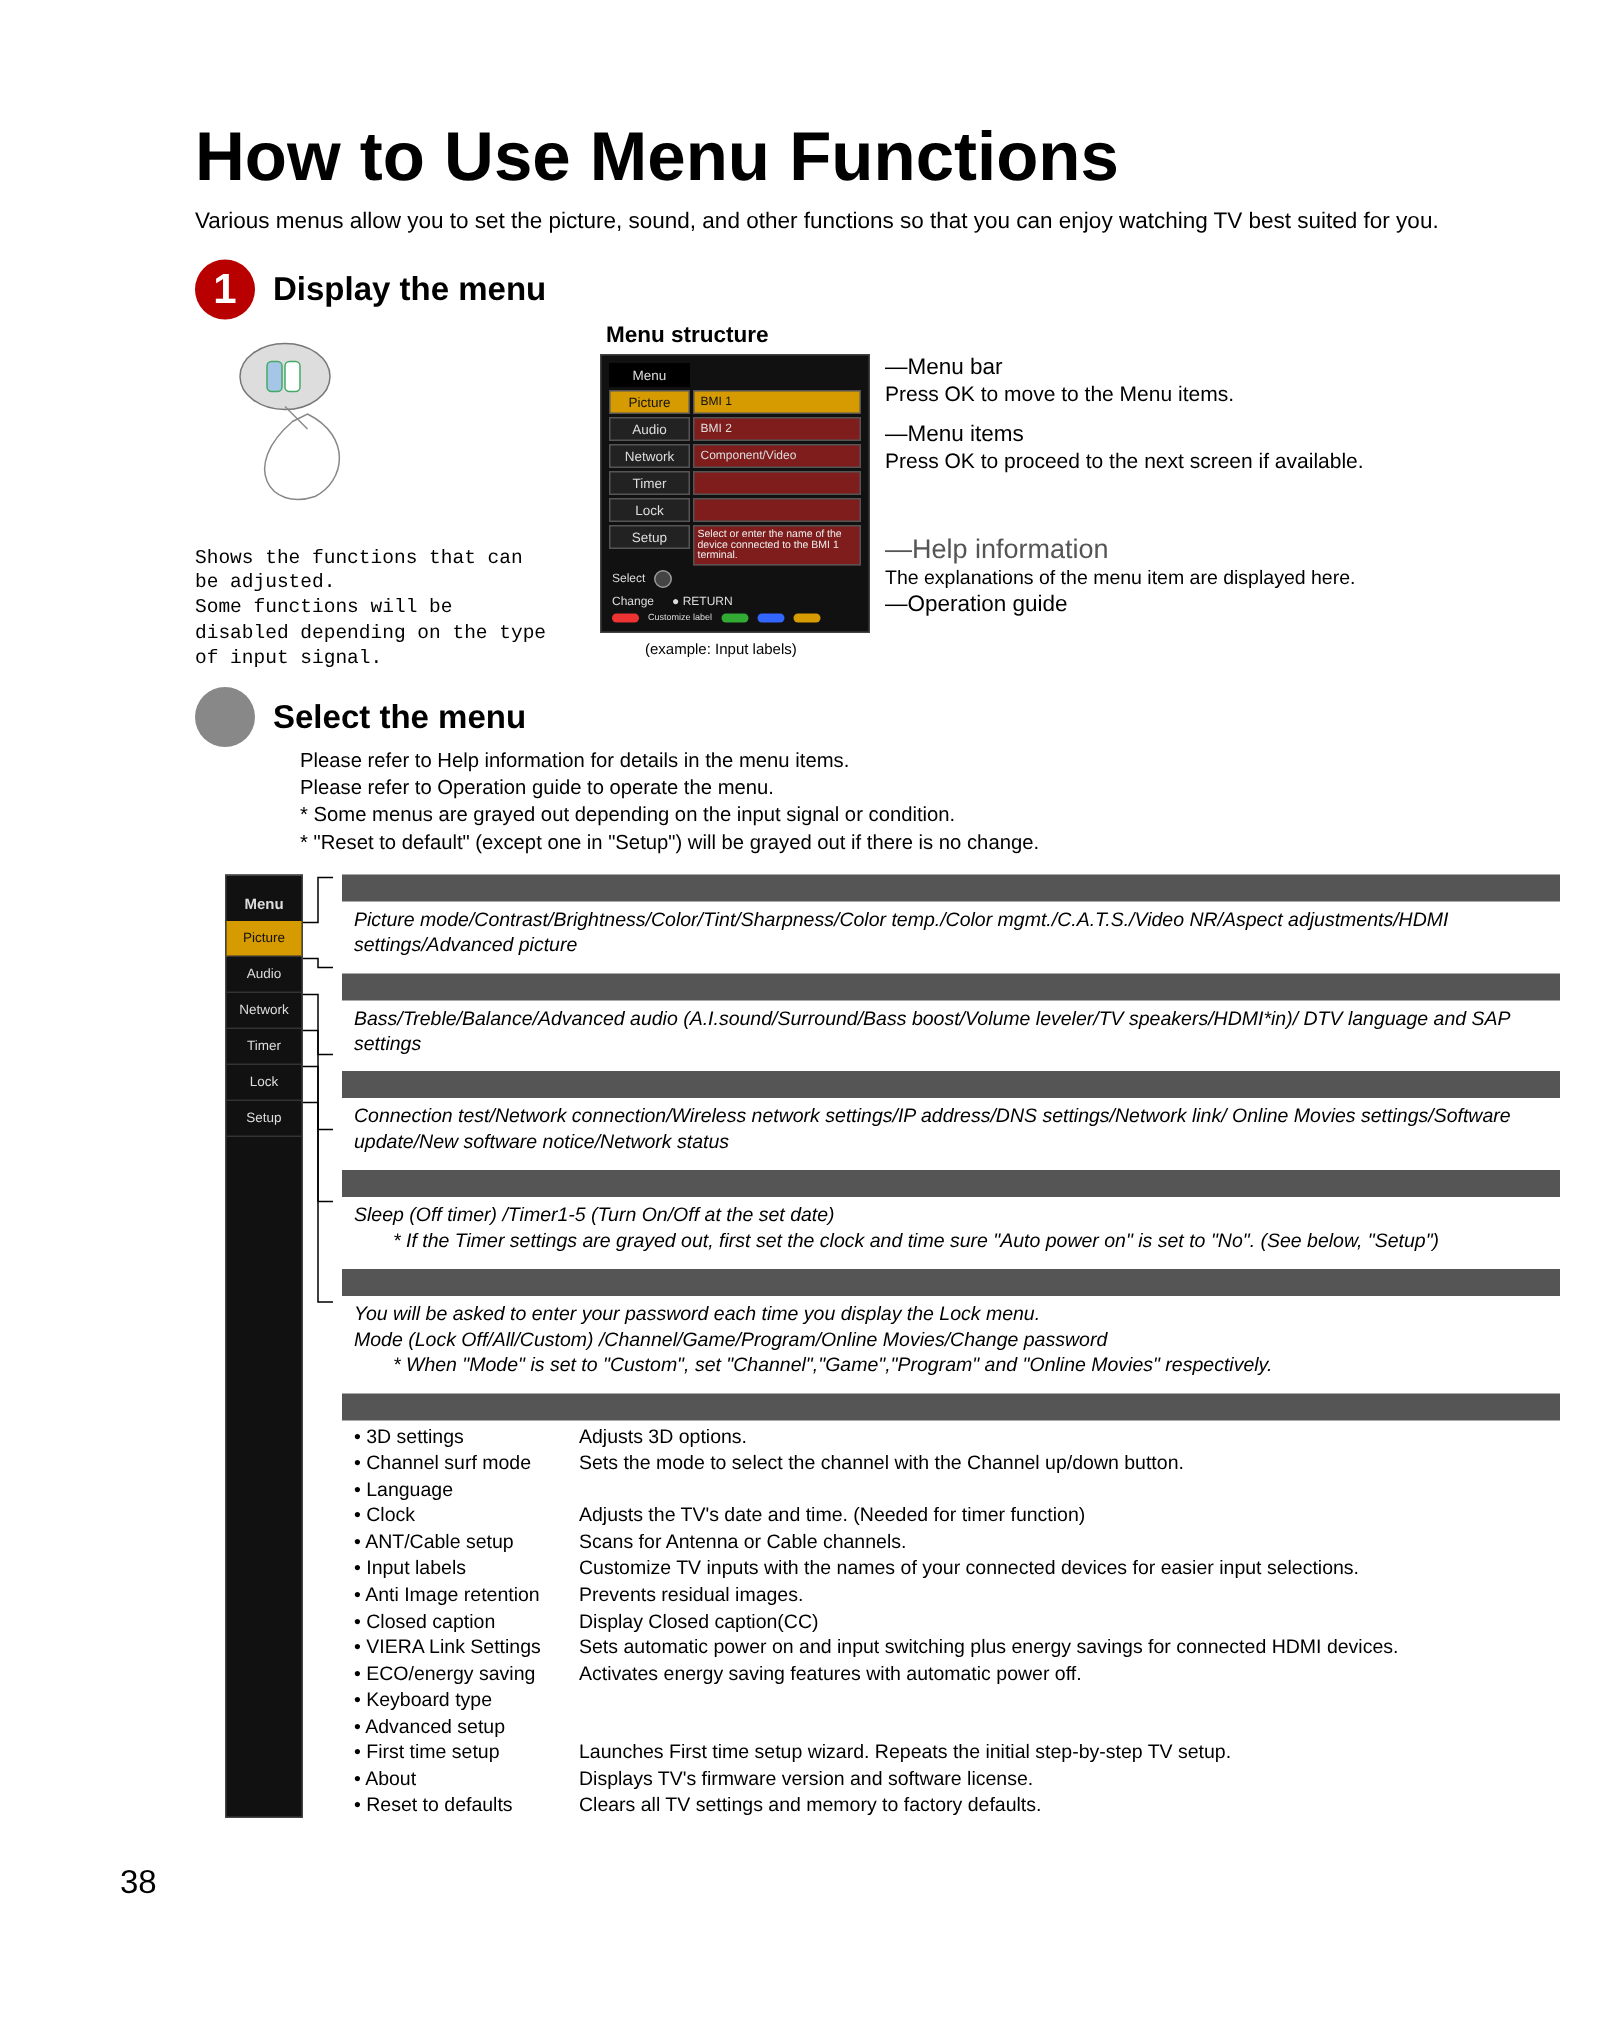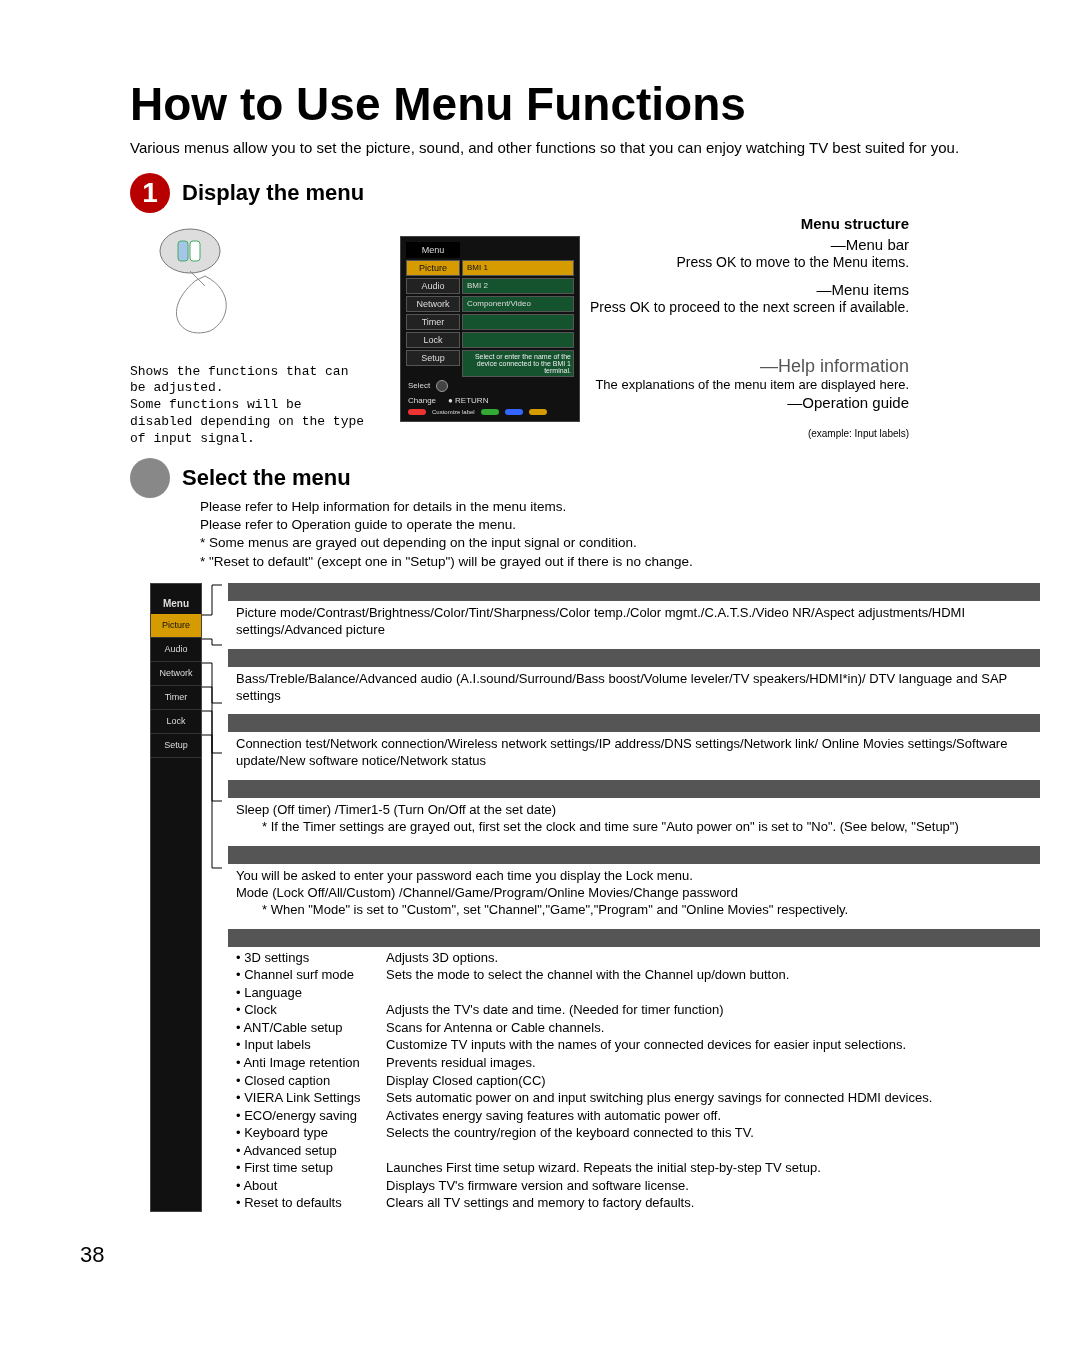--- a/index.html
+++ b/index.html
@@ -18,32 +18,32 @@
   .circle-num.gray { background: #888; }
 
   .step-header { display: flex; align-items: center; margin-left: 90px; margin-top: 2px; }
   .step-title { font-size: 22px; font-weight: 800; }
 
   .step1 { display: flex; margin-left: 90px; margin-top: 2px; }
   .remote-block { width: 240px; font-family: Liberation Mono, monospace; }
   .remote-svg { margin: 6px 0 8px 20px; }
   .remote-text { font-size: 13px; line-height: 1.3; }
 
-  .menu-structure { margin-left: 30px; text-align: right; }
+  .menu-structure { margin-left: 30px; }
   .menu-structure-title { font-weight: 800; font-size: 15px; margin-left: 4px; margin-bottom: 4px; }
   .menu-row { display: flex; }
   .menu-screenshot {
     width: 180px; background: #111; color: #ddd; font-size: 10px;
     border: 1px solid #444; padding: 4px; position: relative;
   }
   .msrow { display: flex; }
   .msrow .tab { width: 54px; height: 16px; background: #222; border: 1px solid #555;
     display: flex; align-items: center; justify-content: center; margin: 1px; font-size: 9px; }
   .msrow .tab.active { background: #d59b00; color: #111; font-size: 9px; }
-  .msrow .content { flex: 1; height: 16px; background: #14532d; border: 1px solid #555; margin: 1px;
+  .msrow .content { flex: 1; height: 16px; background: #7f1d1d; border: 1px solid #555; margin: 1px;
     display: flex; align-items: center; padding-left: 4px; font-size: 8px; }
   .msrow .content.hl { background: #d59b00; color: #111; }
   .help-row { font-size: 7px; line-height: 1.0; padding: 3px 3px 3px 60px; color: #eee; }
   .select-row { font-size: 8px; padding: 2px 3px; display: flex; align-items: center; gap: 6px; white-space: nowrap; }
   .select-row .pill { display:inline-block; width:18px;height:6px;border-radius:3px;background:#e33; }
   .select-row .pill.yellow { background:#d59b00;}
   .select-row .ok { width:12px;height:12px;border-radius:50%;background:#444;border:1px solid #999; display:inline-block; }
   .example-label { font-size: 10px; margin: 6px 0 0 30px; }
 
   .annot { margin-left: 10px; }
@@ -61,21 +61,21 @@
     width: 52px; background: #111; color: #ddd; font-size: 10px;
     border: 1px solid #444; padding-top: 10px;
   }
   .sidebar .stab { height: 24px; display: flex; align-items: center; justify-content: center;
     border-bottom: 1px solid #333; font-size: 9px; position: relative; }
   .sidebar .stab.active { background: #d59b00; color: #111; }
   .sidebar .hdr { height: 20px; font-weight: bold; display: flex; align-items: center; justify-content: center; }
 
   .sections { flex: 1; margin-left: 6px; }
   .section-bar { background: #555; height: 18px; width: 100%; margin-bottom: 2px; }
-  .section-text { font-size: 13px; line-height: 1.3; padding: 2px 8px 10px 8px; }
+  .section-text { font-size: 13px; line-height: 1.3; padding: 2px 8px 10px 8px; font-style: italic; }
   .section-note { padding-left: 26px; font-size: 13px; }
 
   .setup-items { font-size: 13px; line-height: 1.35; }
   .setup-row { display: flex; padding: 0 8px; }
   .setup-row .lbl { width: 150px; flex: 0 0 150px; }
   .setup-row .desc { flex: 1; }
 
   .page-num { font-size: 22px; margin: 30px 0 0 40px; }
 
 </style>
@@ -269,21 +269,20 @@
         <div class="setup-row">
           <div class="lbl">• VIERA Link Settings</div>
           <div class="desc" style="white-space: pre-line;">Sets automatic power on and input switching plus energy savings for connected HDMI devices.</div>
         </div>
         <div class="setup-row">
           <div class="lbl">• ECO/energy saving</div>
           <div class="desc" style="white-space: pre-line;">Activates energy saving features with automatic power off.</div>
         </div>
         <div class="setup-row">
           <div class="lbl">• Keyboard type</div>
-          <div class="desc" style="white-space: pre-line;">Selects the country/region of the keyboard connected to this TV.</div>
         </div>
         <div class="setup-row">
           <div class="lbl">• Advanced setup</div>
         </div>
         <div class="setup-row">
           <div class="lbl">• First time setup</div>
           <div class="desc" style="white-space: pre-line;">Launches First time setup wizard. Repeats the initial step-by-step TV setup.</div>
         </div>
         <div class="setup-row">
           <div class="lbl">• About</div>

